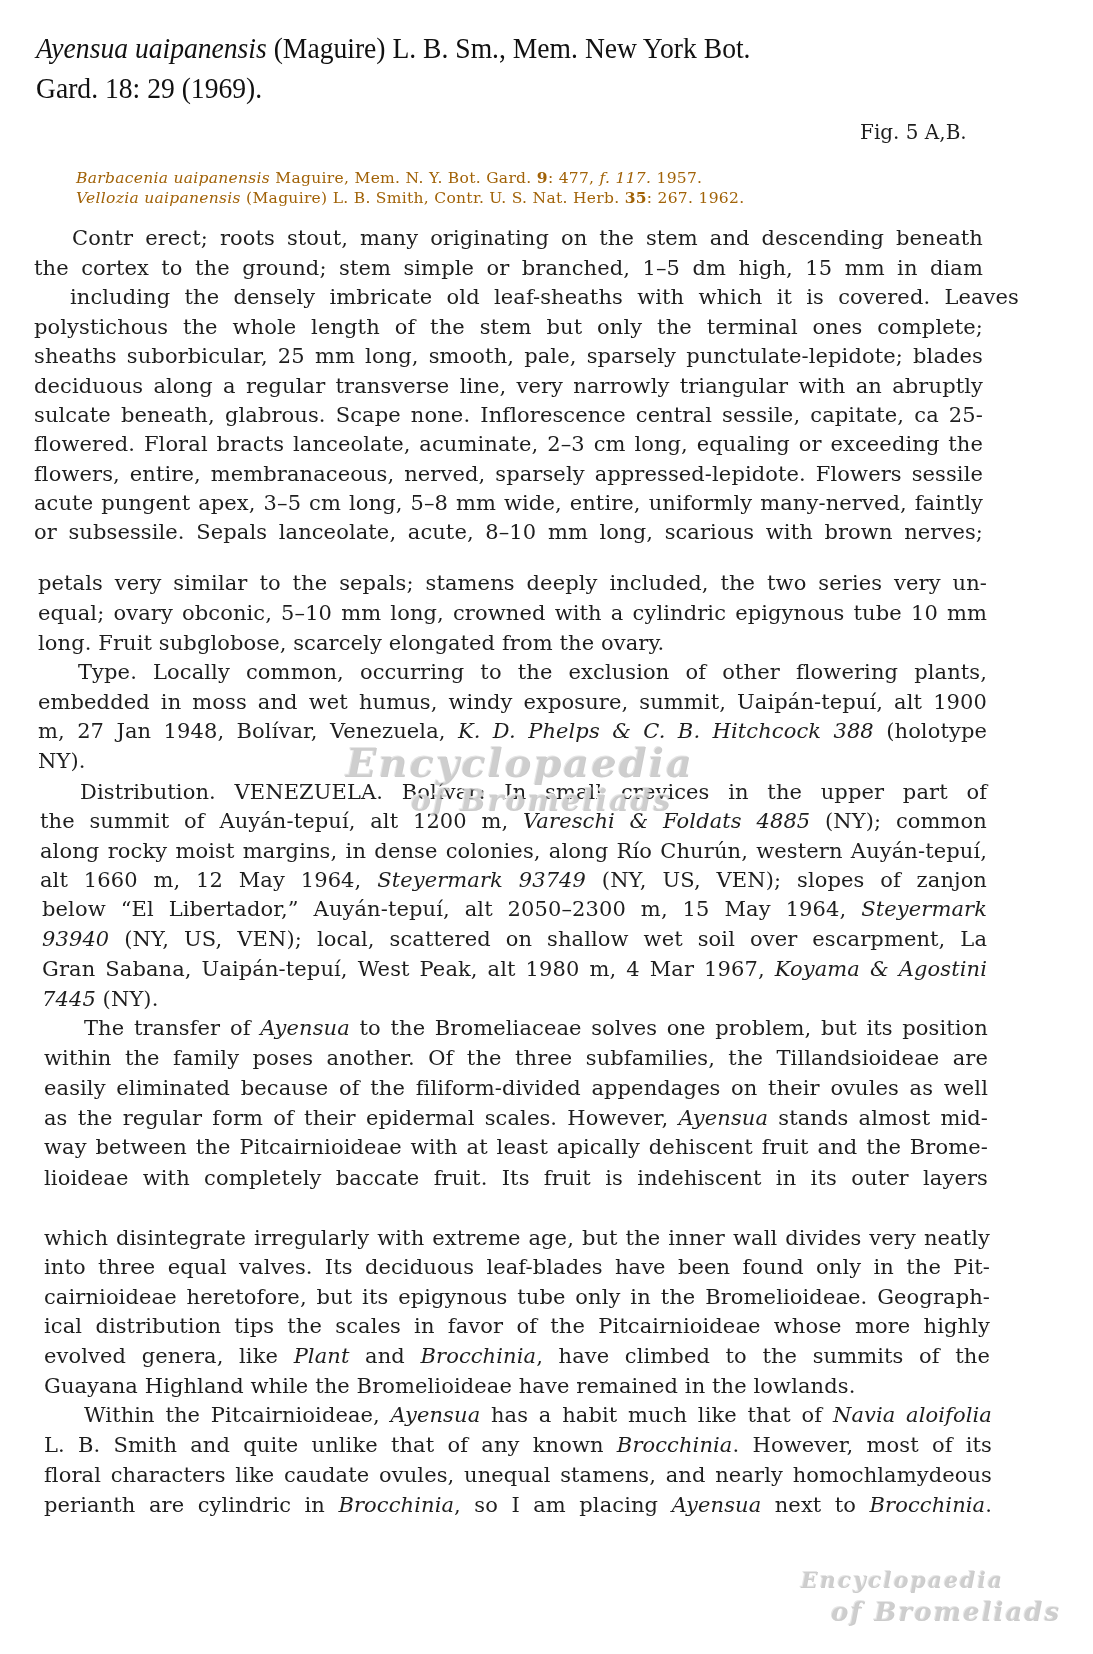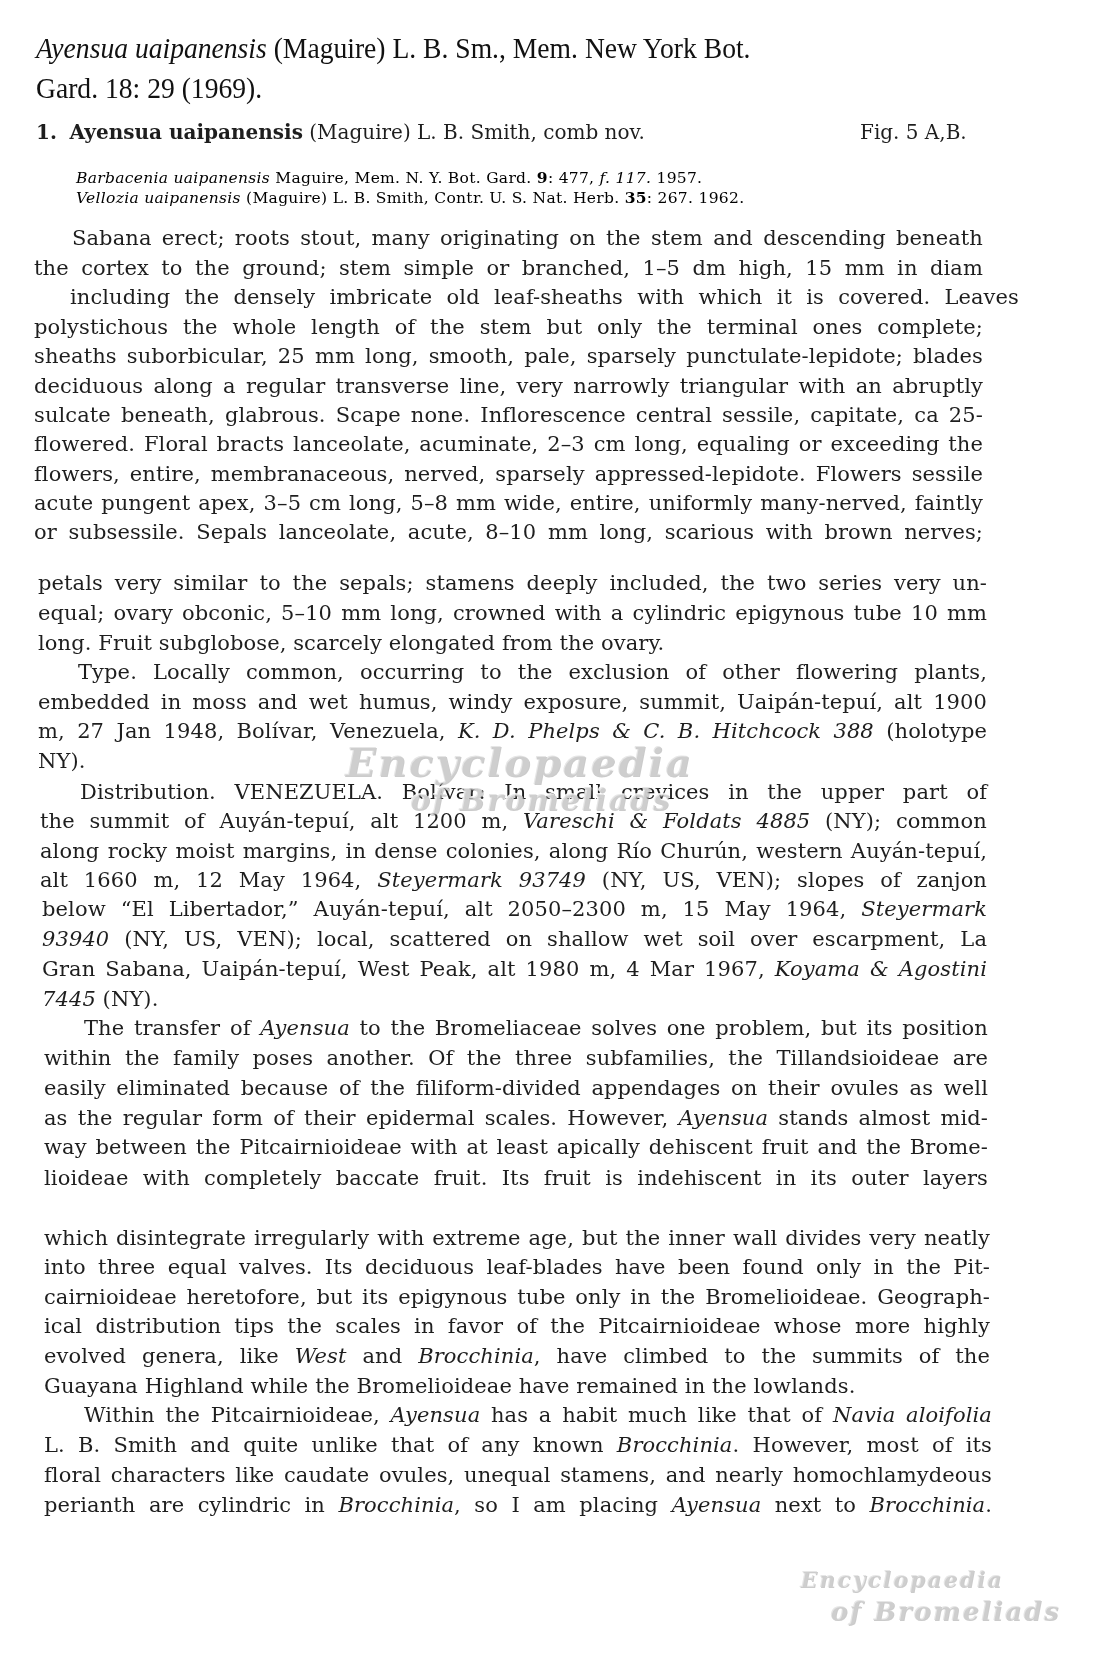--- a/index.html
+++ b/index.html
@@ -7,50 +7,47 @@
   .page { position: absolute; left: 0; top: 0; width: 1093px; height: 1654px; background: #ffffff; }
   .header { position: absolute; left: 36px; top: 28px; width: 1000px;
             font-family: "Liberation Serif", serif; font-size: 30px; line-height: 40px; color: #111;
             transform: scaleX(0.92); transform-origin: left top; }
   .header .l { display: block; white-space: nowrap; }
   .line { position: absolute; white-space: nowrap; font-family: "DejaVu Serif", serif; color: #1e1e1e;
           transform-origin: left top; }
   .line.justify { text-align: justify; text-align-last: justify; white-space: normal; }
   .title-line { font-size: 20px; }
   .title-line .num { font-weight: bold; }
-  .syn { font-size: 15.5px; letter-spacing: 0.3px; color: #000000; }
+  .syn { font-size: 15.5px; letter-spacing: 0.3px; color: #a16207; }
   .body { font-size: 21px; letter-spacing: 0.1px; }
   .i { font-style: italic; }
   .b { font-weight: bold; }
   .fig { position: absolute; font-family: "DejaVu Serif", serif; font-size: 20px; white-space: nowrap; color: #1e1e1e; }
   .wm { position: absolute; font-family: "DejaVu Serif", serif; font-style: italic; font-weight: bold;
         color: rgba(210,210,210,0.55); text-shadow: 1px 1px 0 rgba(140,140,140,0.45), -1px -1px 0 rgba(255,255,255,0.9);
         white-space: nowrap; pointer-events: none; letter-spacing: 2px; }
 </style>
 </head>
 <body>
 
 <div class="page">
 
   <div class="header">
     <span class="l"><span class="i">Ayensua uaipanensis</span><span> (Maguire) L. B. Sm., Mem. New York Bot.</span></span>
     <span class="l"><span>Gard. 18: 29 (1969).</span></span>
   </div>
 
-  <div class="line title-line" style="left:36px; top:120px;">
-    <span class="num">1.</span>&nbsp;&nbsp;<span class="b">Ayensua uaipanensis</span><span> (Maguire) L. B. Smith, comb nov.</span>
-  </div>
   <div class="fig" style="left:860px; top:120px;">Fig. 5 A,B.</div>
 
   <div id="synonyms">
       <div class="line syn" style="left: 76px; top: 168px;"><span class="i">Barbacenia uaipanensis</span><span> Maguire, Mem. N. Y. Bot. Gard. </span><span class="b">9</span><span>: 477, </span><span class="i">f. 117.</span><span>  1957.</span></div>
       <div class="line syn" style="left: 76px; top: 188px;"><span class="i">Vellozia uaipanensis</span><span> (Maguire) L. B. Smith, Contr. U. S. Nat. Herb. </span><span class="b">35</span><span>: 267.  1962.</span></div>
     </div>
   <div id="body">
-      <div class="line body justify" style="top: 226px; left: 72px; width: 911px;"><span>Sabana erect; roots stout, many originating on the stem and descending beneath</span></div>
+      <div class="line body justify" style="top: 226px; left: 72px; width: 911px;"><span>Contr erect; roots stout, many originating on the stem and descending beneath</span></div>
       <div class="line body justify" style="top: 256px; left: 34px; width: 949px;"><span>the cortex to the ground; stem simple or branched, 1–5 dm high, 15 mm in diam</span></div>
       <div class="line body justify" style="top: 285px; left: 34px; width: 949px; margin-left: 36px;"><span>including the densely imbricate old leaf-sheaths with which it is covered.  Leaves</span></div>
       <div class="line body justify" style="top: 315px; left: 34px; width: 949px;"><span>polystichous the whole length of the stem but only the terminal ones complete;</span></div>
       <div class="line body justify" style="top: 344px; left: 34px; width: 949px;"><span>sheaths suborbicular, 25 mm long, smooth, pale, sparsely punctulate-lepidote; blades</span></div>
       <div class="line body justify" style="top: 374px; left: 34px; width: 949px;"><span>deciduous along a regular transverse line, very narrowly triangular with an abruptly</span></div>
       <div class="line body justify" style="top: 403px; left: 34px; width: 949px;"><span>sulcate beneath, glabrous.  Scape none.  Inflorescence central sessile, capitate, ca 25-</span></div>
       <div class="line body justify" style="top: 432px; left: 34px; width: 949px;"><span>flowered.  Floral bracts lanceolate, acuminate, 2–3 cm long, equaling or exceeding the</span></div>
       <div class="line body justify" style="top: 462px; left: 34px; width: 949px;"><span>flowers, entire, membranaceous, nerved, sparsely appressed-lepidote.  Flowers sessile</span></div>
       <div class="line body justify" style="top: 491px; left: 34px; width: 949px;"><span>acute pungent apex, 3–5 cm long, 5–8 mm wide, entire, uniformly many-nerved, faintly</span></div>
       <div class="line body justify" style="top: 520px; left: 34px; width: 949px;"><span>or subsessile.  Sepals lanceolate, acute, 8–10 mm long, scarious with brown nerves;</span></div>
@@ -72,21 +69,21 @@
       <div class="line body justify" style="top: 1016px; left: 84px; width: 904px;"><span>The transfer of </span><span class="i">Ayensua</span><span> to the Bromeliaceae solves one problem, but its position</span></div>
       <div class="line body justify" style="top: 1046px; left: 44px; width: 944px;"><span>within the family poses another.  Of the three subfamilies, the Tillandsioideae are</span></div>
       <div class="line body justify" style="top: 1076px; left: 44px; width: 944px;"><span>easily eliminated because of the filiform-divided appendages on their ovules as well</span></div>
       <div class="line body justify" style="top: 1106px; left: 44px; width: 944px;"><span>as the regular form of their epidermal scales.  However, </span><span class="i">Ayensua</span><span> stands almost mid-</span></div>
       <div class="line body justify" style="top: 1135px; left: 44px; width: 944px;"><span>way between the Pitcairnioideae with at least apically dehiscent fruit and the Brome-</span></div>
       <div class="line body justify" style="top: 1166px; left: 44px; width: 944px;"><span>lioideae with completely baccate fruit.  Its fruit is indehiscent in its outer layers</span></div>
       <div class="line body justify" style="top: 1226px; left: 44px; width: 946px;"><span>which disintegrate irregularly with extreme age, but the inner wall divides very neatly</span></div>
       <div class="line body justify" style="top: 1255px; left: 44px; width: 946px;"><span>into three equal valves.  Its deciduous leaf-blades have been found only in the Pit-</span></div>
       <div class="line body justify" style="top: 1285px; left: 44px; width: 946px;"><span>cairnioideae heretofore, but its epigynous tube only in the Bromelioideae.  Geograph-</span></div>
       <div class="line body justify" style="top: 1314px; left: 44px; width: 946px;"><span>ical distribution tips the scales in favor of the Pitcairnioideae whose more highly</span></div>
-      <div class="line body justify" style="top: 1344px; left: 44px; width: 946px;"><span>evolved genera, like </span><span class="i">West</span><span> and </span><span class="i">Brocchinia</span><span>, have climbed to the summits of the</span></div>
+      <div class="line body justify" style="top: 1344px; left: 44px; width: 946px;"><span>evolved genera, like </span><span class="i">Plant</span><span> and </span><span class="i">Brocchinia</span><span>, have climbed to the summits of the</span></div>
       <div class="line body" style="top: 1374px; left: 44px;"><span>Guayana Highland while the Bromelioideae have remained in the lowlands.</span></div>
       <div class="line body justify" style="top: 1403px; left: 84px; width: 908px;"><span>Within the Pitcairnioideae, </span><span class="i">Ayensua</span><span> has a habit much like that of </span><span class="i">Navia aloifolia</span></div>
       <div class="line body justify" style="top: 1433px; left: 44px; width: 948px;"><span>L. B. Smith and quite unlike that of any known </span><span class="i">Brocchinia</span><span>.  However, most of its</span></div>
       <div class="line body justify" style="top: 1463px; left: 44px; width: 948px;"><span>floral characters like caudate ovules, unequal stamens, and nearly homochlamydeous</span></div>
       <div class="line body justify" style="top: 1493px; left: 44px; width: 948px;"><span>perianth are cylindric in </span><span class="i">Brocchinia</span><span>, so I am placing </span><span class="i">Ayensua</span><span> next to </span><span class="i">Brocchinia</span><span>.</span></div>
     </div>
 
   <div class="wm" style="left:345px; top:738px; font-size:40px;">Encyclopaedia</div>
   <div class="wm" style="left:410px; top:782px; font-size:30px;">of Bromeliads</div>
   <div class="wm" style="left:800px; top:1566px; font-size:22px;">Encyclopaedia</div>

